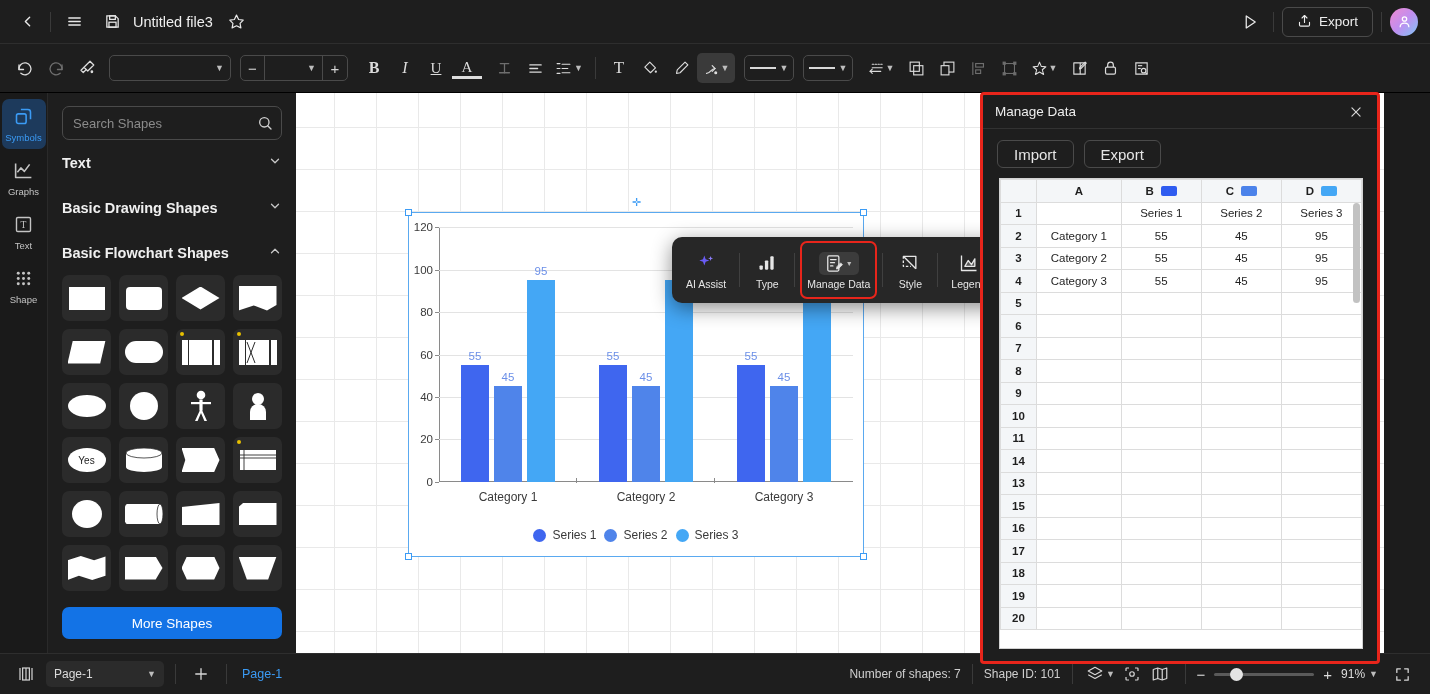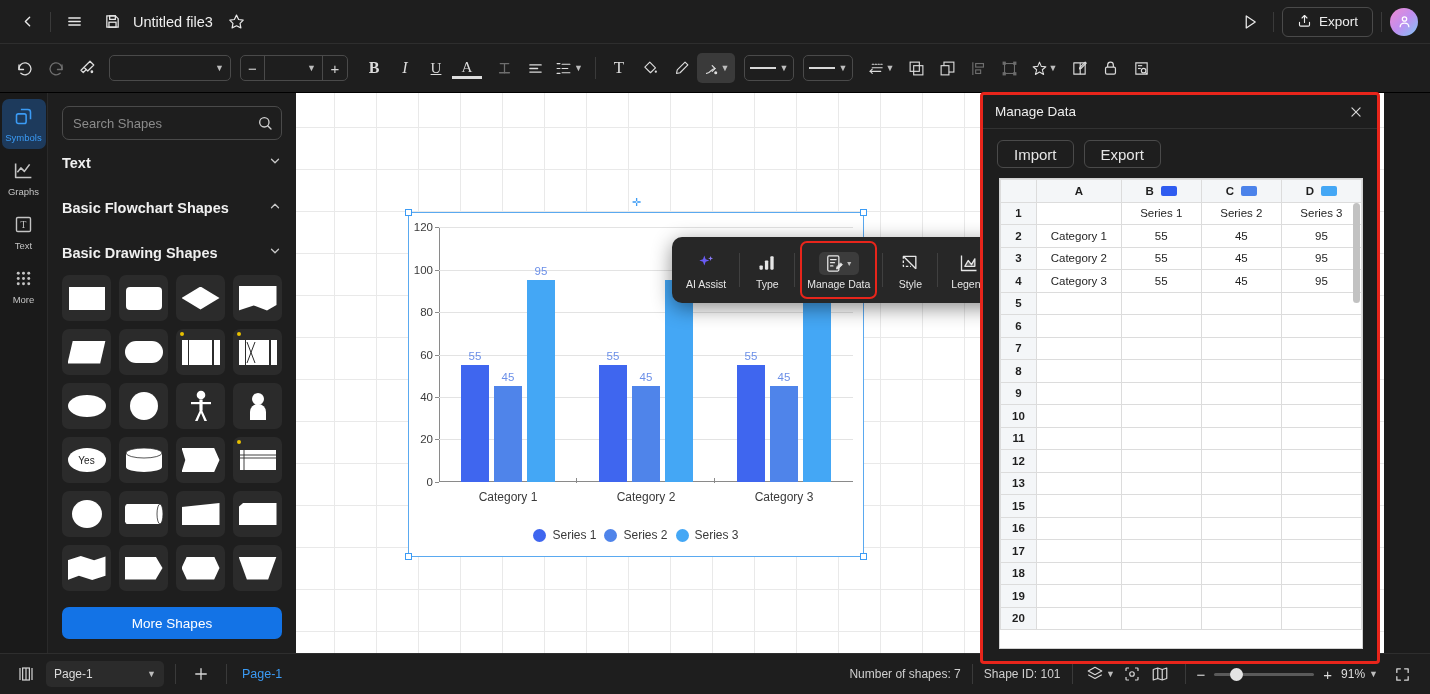--- a/index.html
+++ b/index.html
@@ -502,21 +502,21 @@
             <circle cx="12" cy="6" r="1.7"></circle>
             <circle cx="18" cy="6" r="1.7"></circle>
             <circle cx="6" cy="12" r="1.7"></circle>
             <circle cx="12" cy="12" r="1.7"></circle>
             <circle cx="18" cy="12" r="1.7"></circle>
             <circle cx="6" cy="18" r="1.7"></circle>
             <circle cx="12" cy="18" r="1.7"></circle>
             <circle cx="18" cy="18" r="1.7"></circle>
           </svg>
       </span>
-      <span>More</span>
+      <span>Shape</span>
     </div>
   </div>
 
   <div class="leftpanel">
     <div class="search-wrap">
       <div class="search-box">
         <input class="search-input" type="text" placeholder="Search Shapes" style="">
         <span style="color:#d0d0d0;display:flex">
           <svg width="16" height="16" viewBox="0 0 24 24" fill="none" stroke="currentColor" stroke-width="2">
               <circle cx="11" cy="11" r="7"></circle>
@@ -529,32 +529,32 @@
     <div class="panel-scroll">
       <div class="group-head">
         <span>Text</span>
         <span style="color:#c8c8c8">
           <svg width="14" height="14" viewBox="0 0 24 24" fill="none" stroke="currentColor" stroke-width="2.2" stroke-linecap="round" stroke-linejoin="round">
               <polyline points="6 9 12 15 18 9"></polyline>
             </svg>
         </span>
       </div>
       <div class="group-head">
+        <span>Basic Drawing Shapes</span>
+        <span style="color:#c8c8c8">
+          <svg width="14" height="14" viewBox="0 0 24 24" fill="none" stroke="currentColor" stroke-width="2.2" stroke-linecap="round" stroke-linejoin="round">
+              <polyline points="6 9 12 15 18 9"></polyline>
+            </svg>
+        </span>
+      </div>
+      <div class="group-head">
         <span>Basic Flowchart Shapes</span>
         <span style="color:#c8c8c8">
           <svg width="14" height="14" viewBox="0 0 24 24" fill="none" stroke="currentColor" stroke-width="2.2" stroke-linecap="round" stroke-linejoin="round">
               <polyline points="6 15 12 9 18 15"></polyline>
-            </svg>
-        </span>
-      </div>
-      <div class="group-head">
-        <span>Basic Drawing Shapes</span>
-        <span style="color:#c8c8c8">
-          <svg width="14" height="14" viewBox="0 0 24 24" fill="none" stroke="currentColor" stroke-width="2.2" stroke-linecap="round" stroke-linejoin="round">
-              <polyline points="6 9 12 15 18 9"></polyline>
             </svg>
         </span>
       </div>
 
       <div class="shape-grid">
 
         <div class="shape-cell">
             <div class="sh" style="width:36px;height:23px"></div>
           </div>
         <div class="shape-cell">
@@ -1010,21 +1010,21 @@
               <td></td>
             </tr>
             <tr>
               <td class="rowhdr">11</td>
               <td></td>
               <td></td>
               <td></td>
               <td></td>
             </tr>
             <tr>
-              <td class="rowhdr">12</td>
+              <td class="rowhdr">14</td>
               <td></td>
               <td></td>
               <td></td>
               <td></td>
             </tr>
             <tr>
               <td class="rowhdr">13</td>
               <td></td>
               <td></td>
               <td></td>

